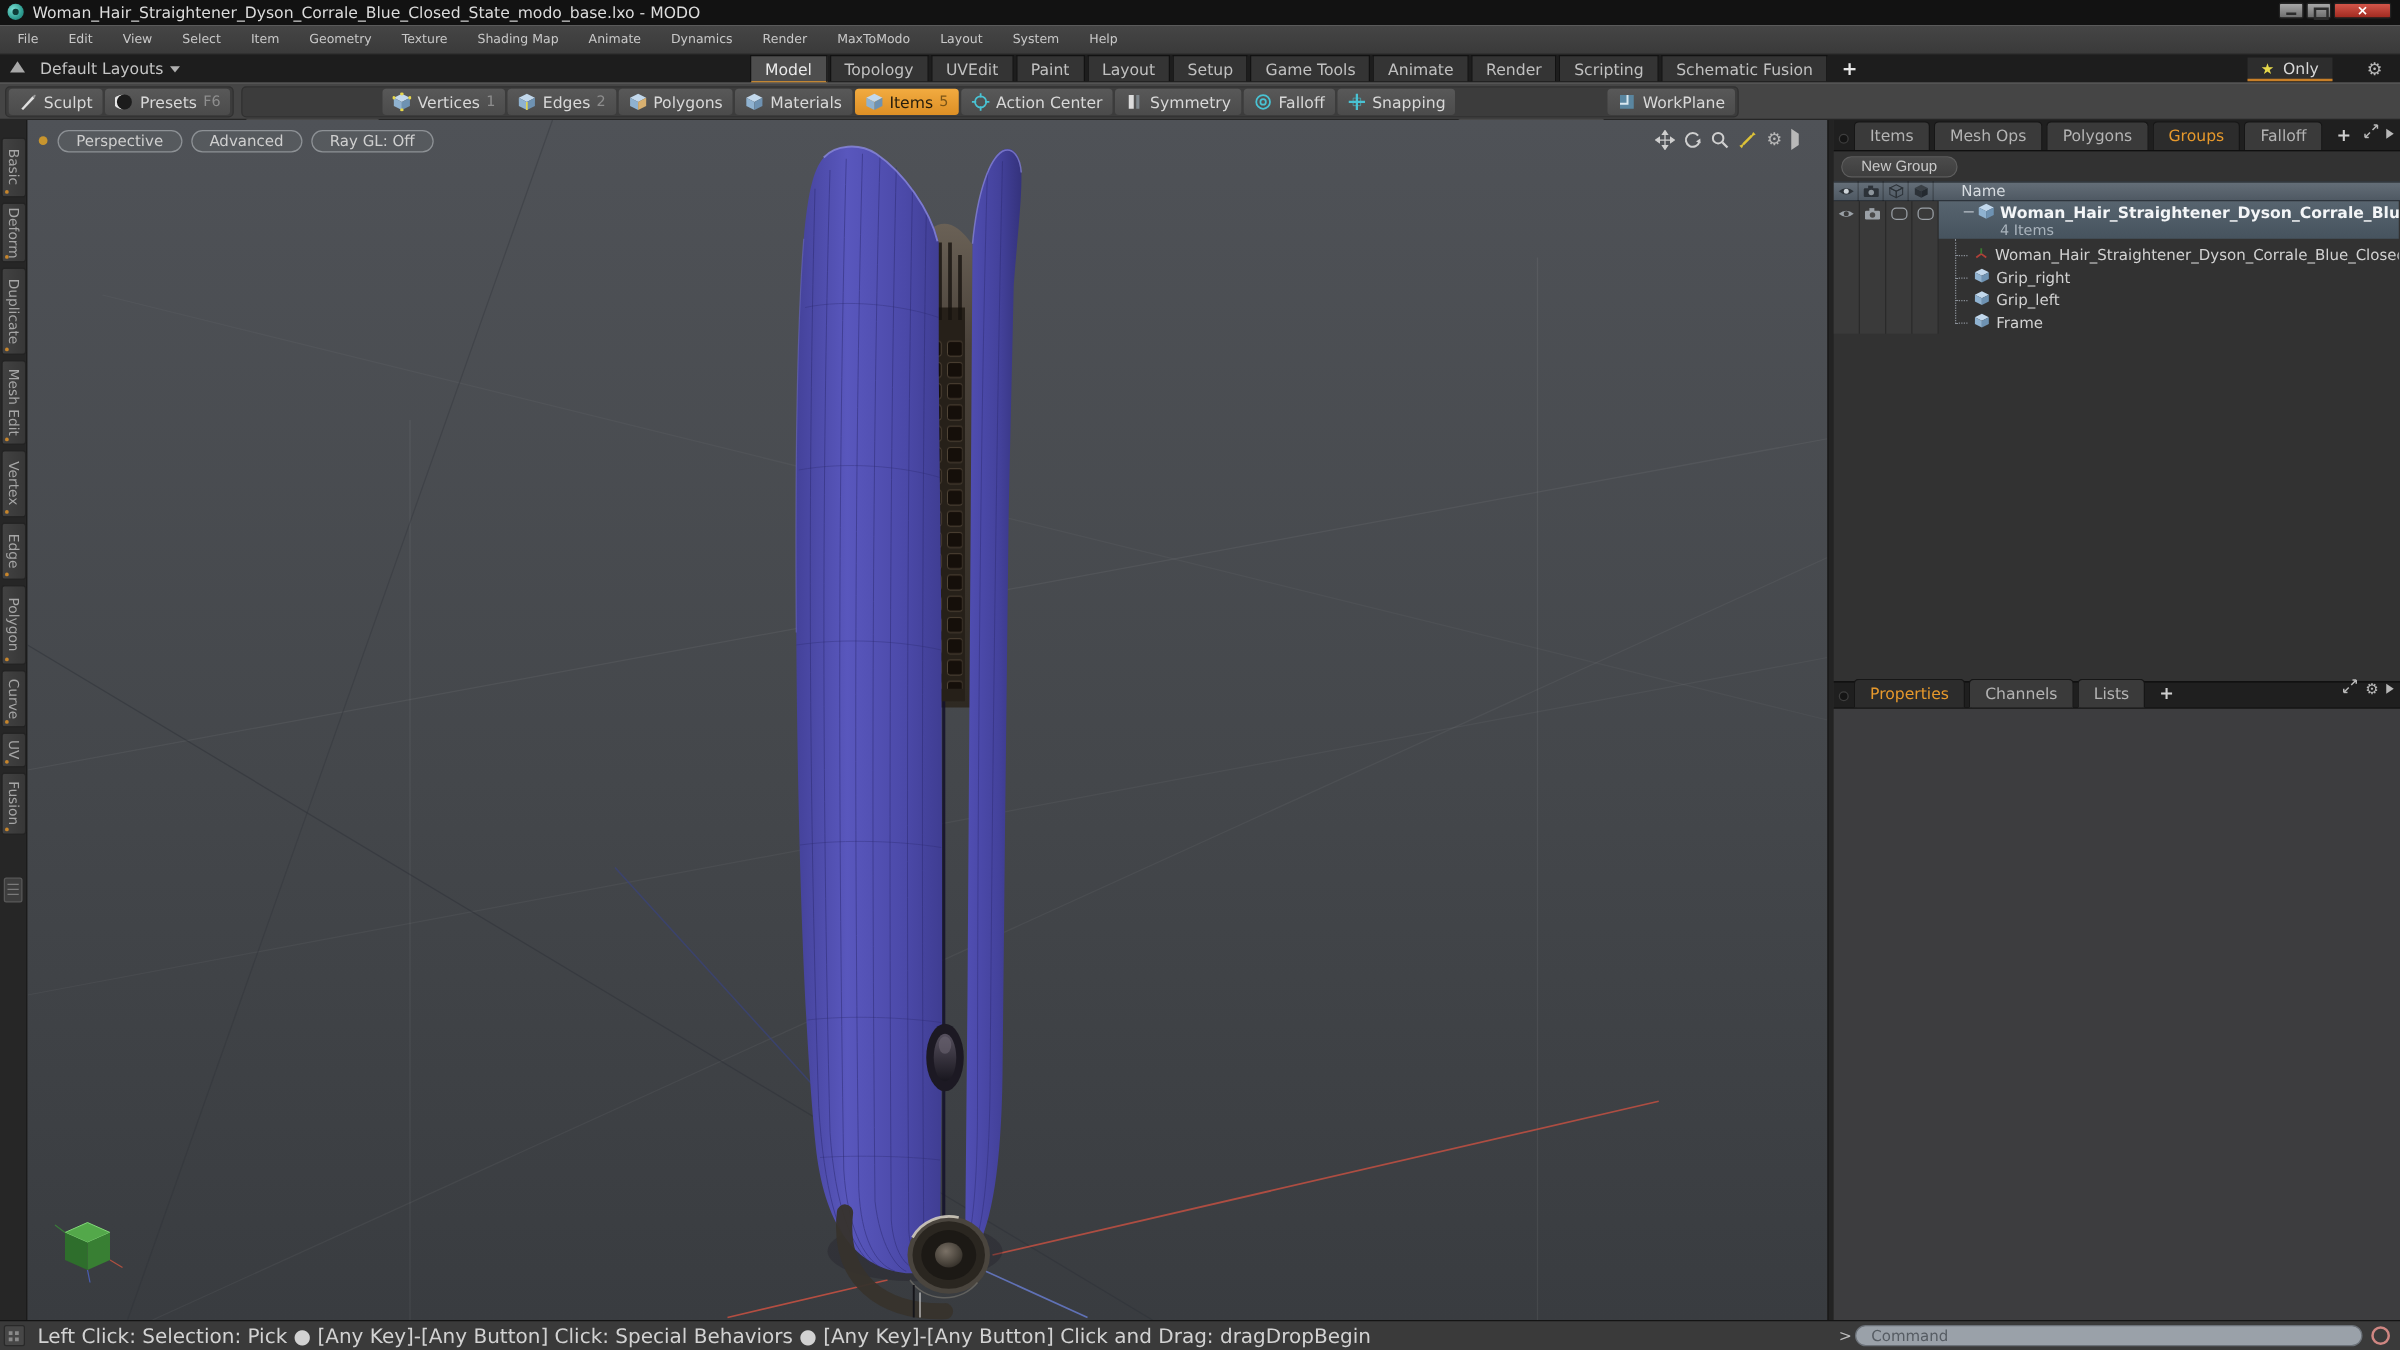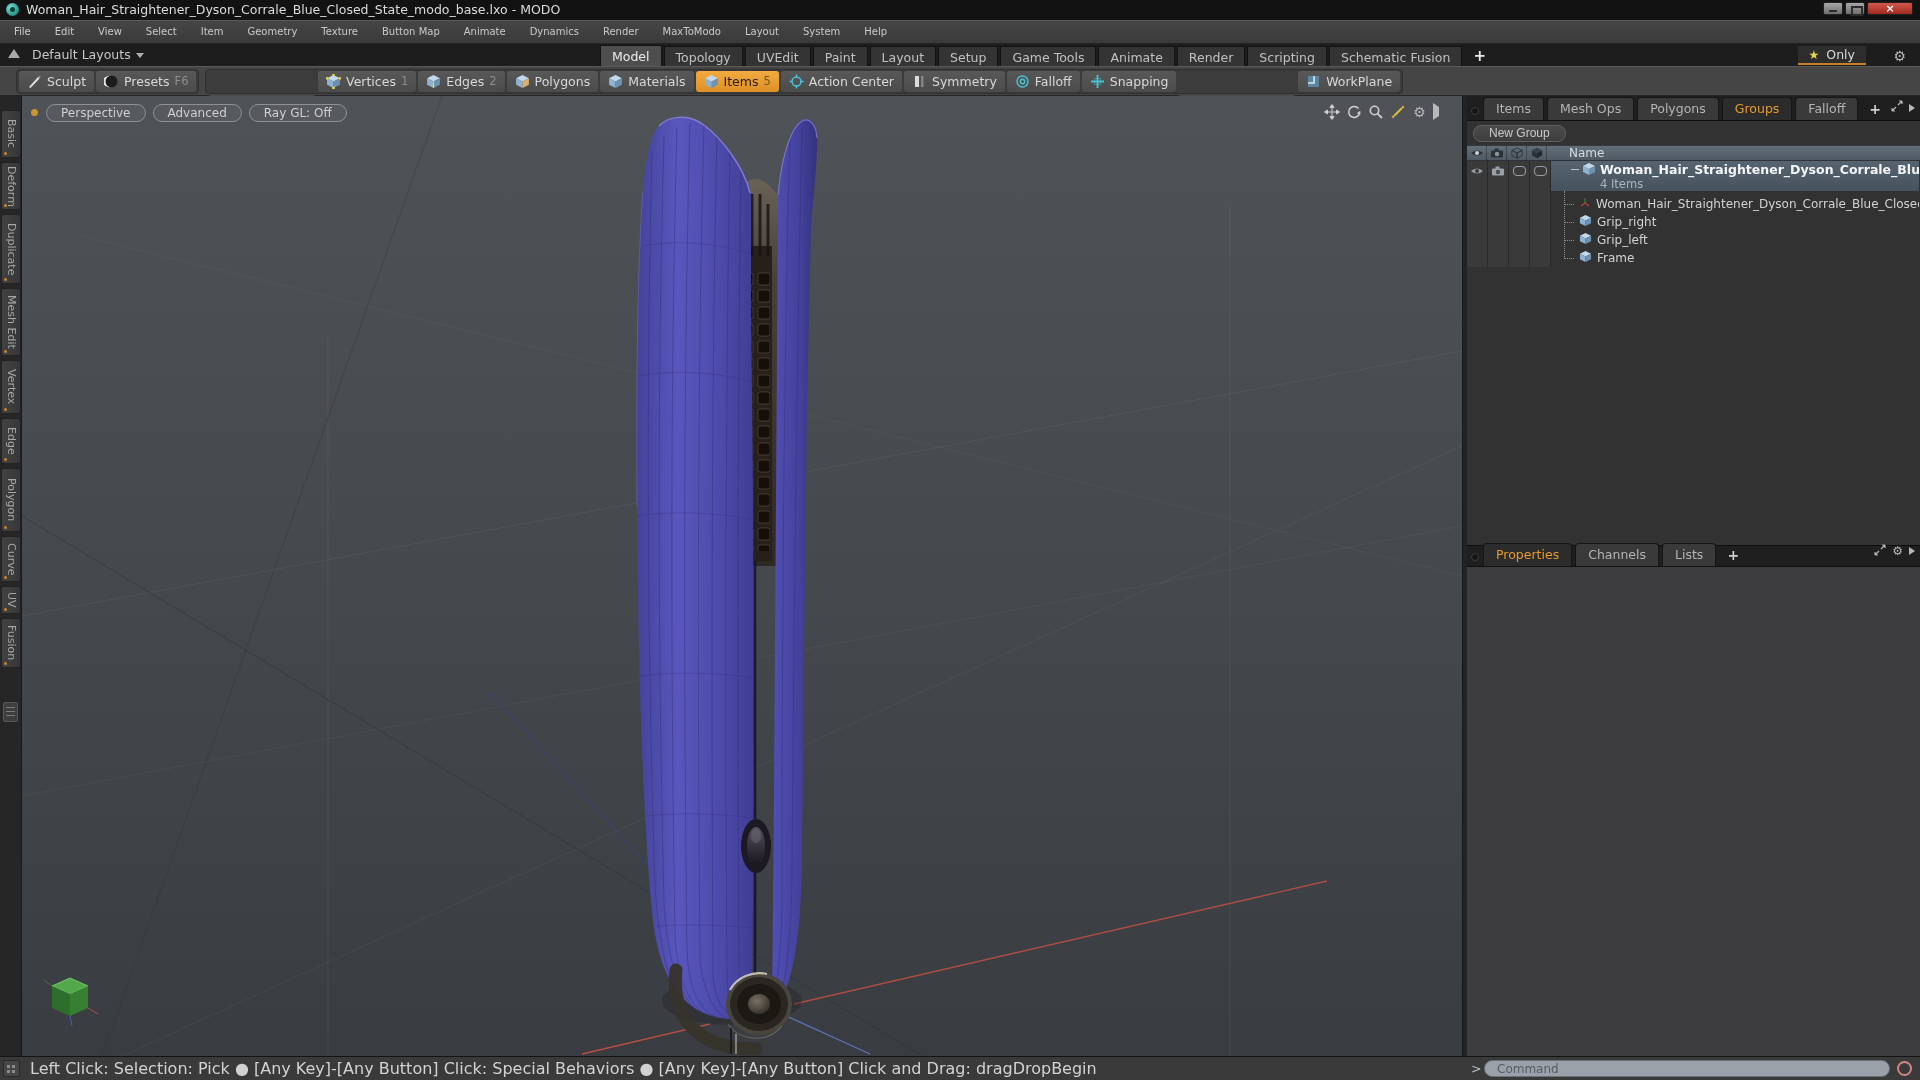--- a/index.html
+++ b/index.html
@@ -26,33 +26,33 @@
   .menubar { position:absolute; left:0; top:20px; width:1920px; height:24px; background:linear-gradient(#454545,#3a3a3a);
     border-top:1px solid #5a5a5a; border-bottom:1px solid #242424; display:flex; align-items:center; padding-left:2px; }
   .menu-item { padding:0 12px; color:#c9c9c9; font-size:10px; line-height:22px; }
   
   .layoutbar { position:absolute; left:0; top:44px; width:1920px; height:22px; background:#1d1d1d; }
   .home-btn { position:absolute; left:8px; top:5px; width:0; height:0;
     border-left:6px solid transparent; border-right:6px solid transparent; border-bottom:9px solid #a8a8a8; }
   .layouts-label { position:absolute; left:32px; top:3px; font-size:12.5px; color:#c6c6c6; }
   .layouts-caret { position:absolute; left:136px; top:9px; width:0; height:0;
     border-left:4px solid transparent; border-right:4px solid transparent; border-top:5px solid #b0b0b0; }
-  .layout-tabs { position:absolute; left:600px; top:0; height:24px; display:flex; align-items:center; }
+  .layout-tabs { position:absolute; left:600px; top:0; height:24px; display:flex; align-items:flex-start; }
   .ltab { padding:2px 11px 0; margin-right:2px; background:#343434; color:#c0c0c0; font-size:12.5px;
     border:1px solid #121212; border-bottom:none; line-height:18px; }
   .ltab.selected { background:#4e4e4e; color:#eaeaea; border-bottom:2px solid #e7992c; }
   .ltab-add { padding:0 9px; color:#e8e8e8; font-size:15px; font-weight:bold; line-height:22px; }
   .only-btn { position:absolute; right:54px; top:2px; height:19px; padding:0 11px; background:#2d2d2d;
     border-bottom:2px solid #c87f28; color:#d8d8d8; font-size:12.5px; line-height:17px; }
   .only-btn .star { color:#e6d84a; margin-right:7px; font-size:12px; }
   .gearglyph { color:#b8b8b8; font-size:14px; line-height:20px; }
   .bar-gear { position:absolute; right:14px; top:2px; }
   
   .toolbar { position:absolute; left:0; top:66px; width:1920px; height:30px; background:#454545;
-    border-top:1px solid #595959; border-bottom:1px solid #262626; display:flex; align-items:center; padding-left:16px; gap:6px; }
+    border-top:1px solid #595959; border-bottom:1px solid #262626; display:flex; align-items:center; padding-left:4px; gap:6px; }
   .tool-group { display:flex; align-items:center; background:#3c3c3c; border:1px solid #303030; border-radius:4px;
     padding:2px; gap:2px; height:25px; }
   .tool-btn { display:flex; align-items:center; gap:5px; padding:0 8px; height:21px; border-radius:3px;
     background:linear-gradient(#585858,#4b4b4b); color:#d8d8d8; font-size:12.5px; white-space:nowrap; }
   .tool-btn .key { color:#8e8e8e; font-size:11.5px; }
   .tool-btn.disabled { color:#868686; background:linear-gradient(#494949,#414141);margin-top:48px; }
   .tool-btn.active { background:linear-gradient(#f2ab40,#dd8f25); color:#241c0c; }
   .tool-btn.active .key { color:#7c5517; }
   .ticon { display:inline-flex; width:15px; height:15px; }
   
@@ -139,21 +139,21 @@
   </div>
 
   <div class="menubar">
     <span class="menu-item">File</span>
     <span class="menu-item">Edit</span>
     <span class="menu-item">View</span>
     <span class="menu-item">Select</span>
     <span class="menu-item">Item</span>
     <span class="menu-item">Geometry</span>
     <span class="menu-item">Texture</span>
-    <span class="menu-item">Button Map</span>
+    <span class="menu-item">Shading Map</span>
     <span class="menu-item">Animate</span>
     <span class="menu-item">Dynamics</span>
     <span class="menu-item">Render</span>
     <span class="menu-item">MaxToModo</span>
     <span class="menu-item">Layout</span>
     <span class="menu-item">System</span>
     <span class="menu-item">Help</span>
   </div>
 
   <div class="layoutbar">

